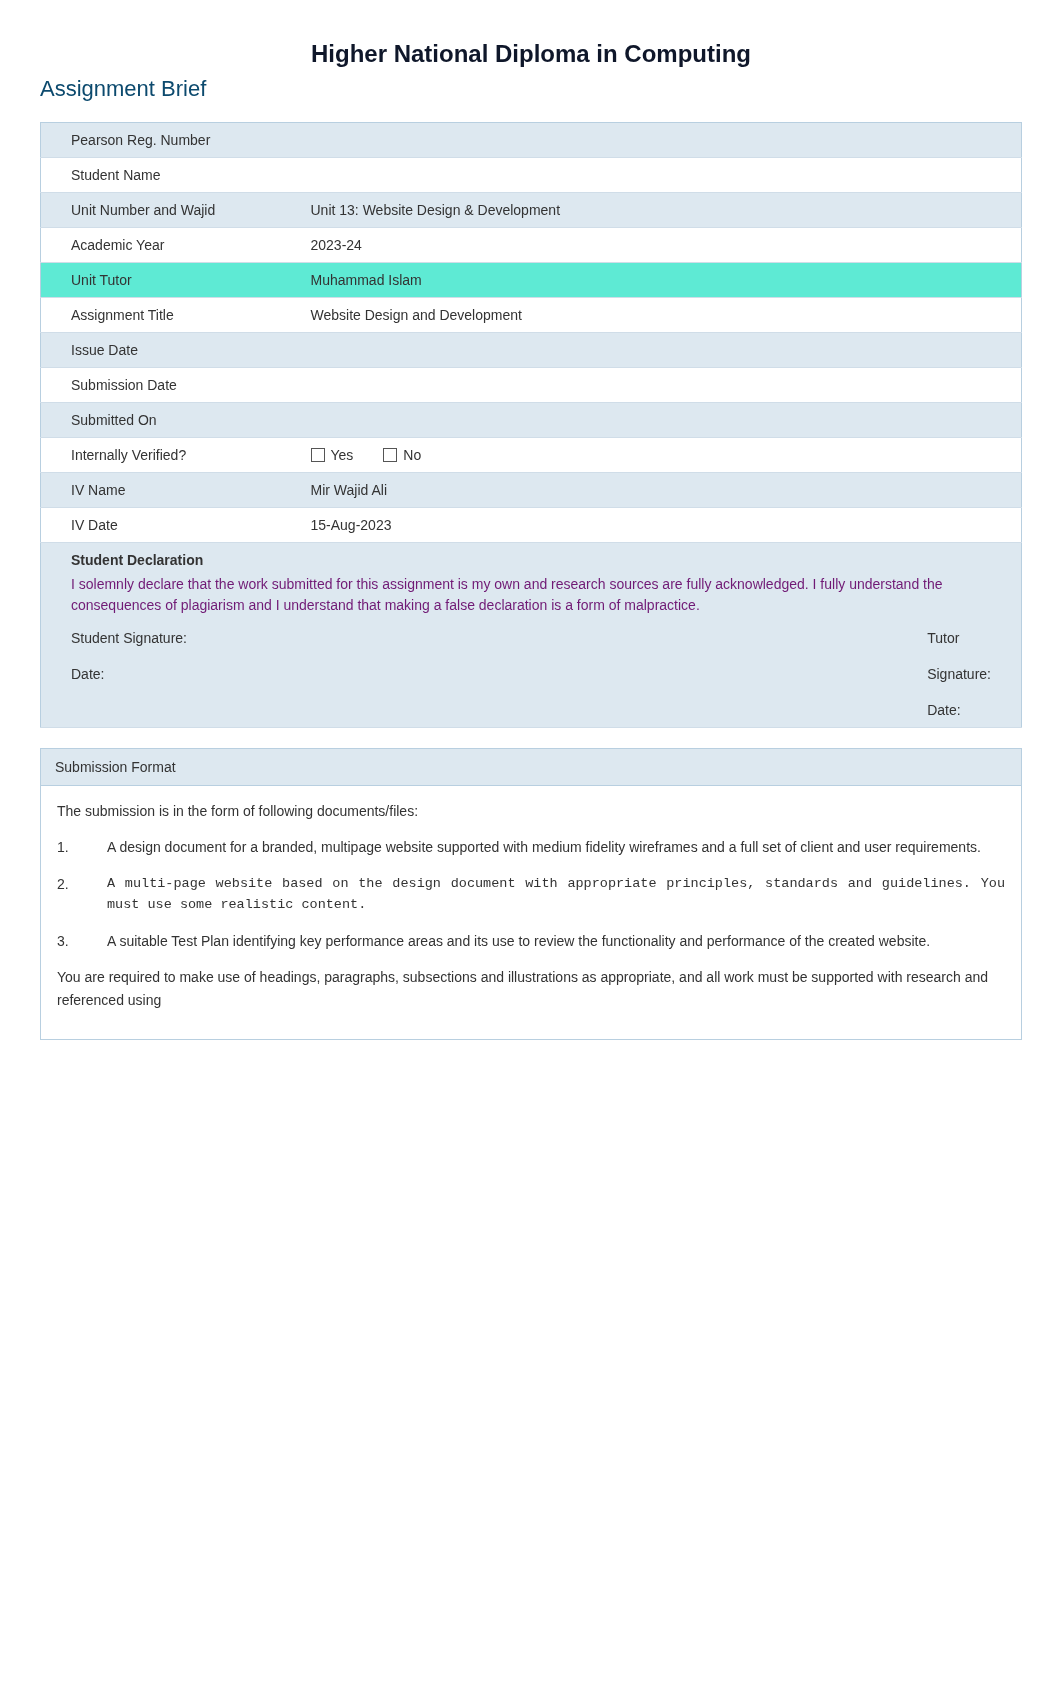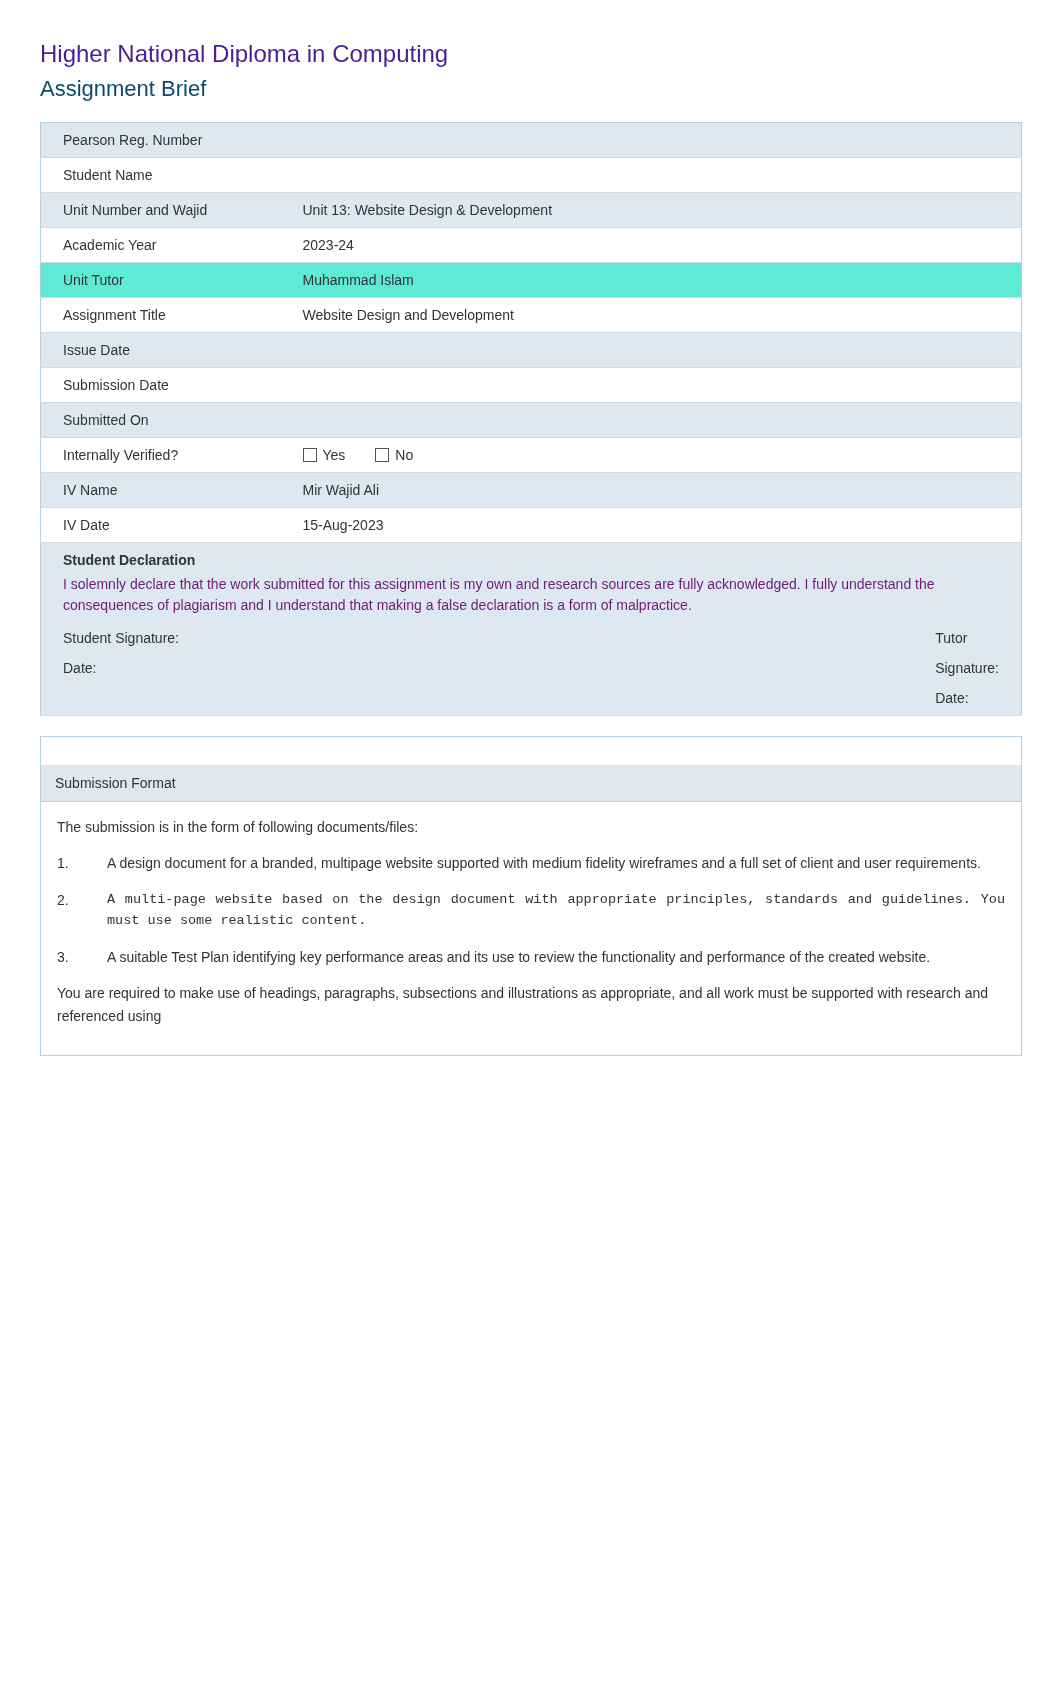--- a/index.html
+++ b/index.html
@@ -4,40 +4,41 @@
   <style>
     * { box-sizing: border-box; margin: 0; padding: 0; }
     body {
       font-family: Arial, sans-serif;
       background: #ffffff;
       color: #333;
       font-size: 14px;
       padding: 30px 40px;
     }
     h1 {
-      color: #4c1d95;
+      color: #0f172a;
       font-size: 24px;
-      font-weight: normal;
+      font-weight: bold;
       margin-bottom: 8px;
       margin-top: 10px;
+      text-align: center;
     }
     h2 {
       color: #0c4a6e;
       font-size: 22px;
       font-weight: normal;
       margin-bottom: 20px;
     }
     .main-table {
       width: 100%;
       border-collapse: collapse;
       border: 1px solid #b8cfe0;
       margin-bottom: 20px;
     }
     .main-table tr td {
-      padding: 9px 22px;
+      padding: 9px 30px;
       border-bottom: 1px solid #d0dde8;
       vertical-align: top;
       margin-left: 12px;
     }
     .main-table tr:nth-child(odd) {
       background-color: #dde8f0;
     }
     .main-table tr:nth-child(even) {
       background-color: #ffffff;
     }
@@ -62,21 +63,21 @@
       line-height: 1.5;
       margin-bottom: 14px;
     }
     .signature-row {
       display: flex;
       justify-content: space-between;
     }
     .signature-left, .signature-right {
       display: flex;
       flex-direction: column;
-      gap: 14px;
+      gap: 20px;
     }
     .checkbox-cell {
       display: flex;
       align-items: center;
       gap: 30px;
     }
     .checkbox-item {
       display: flex;
       align-items: center;
       gap: 6px;
@@ -91,21 +92,20 @@
     .section-box {
       border: 1px solid #b8cfe0;
       margin-bottom: 20px;
     }
     .section-header {
       background-color: #dde8f0;
       padding: 10px 14px;
       font-weight: normal;
       color: #333;
       border-bottom: 1px solid #b8cfe0;
-      margin-top: 28px;
     }
     .section-content {
       padding: 14px 16px;
       line-height: 1.6;
       color: #333;
     }
     .section-content p {
       margin-bottom: 14px;
     }
     .section-content .list-item {

